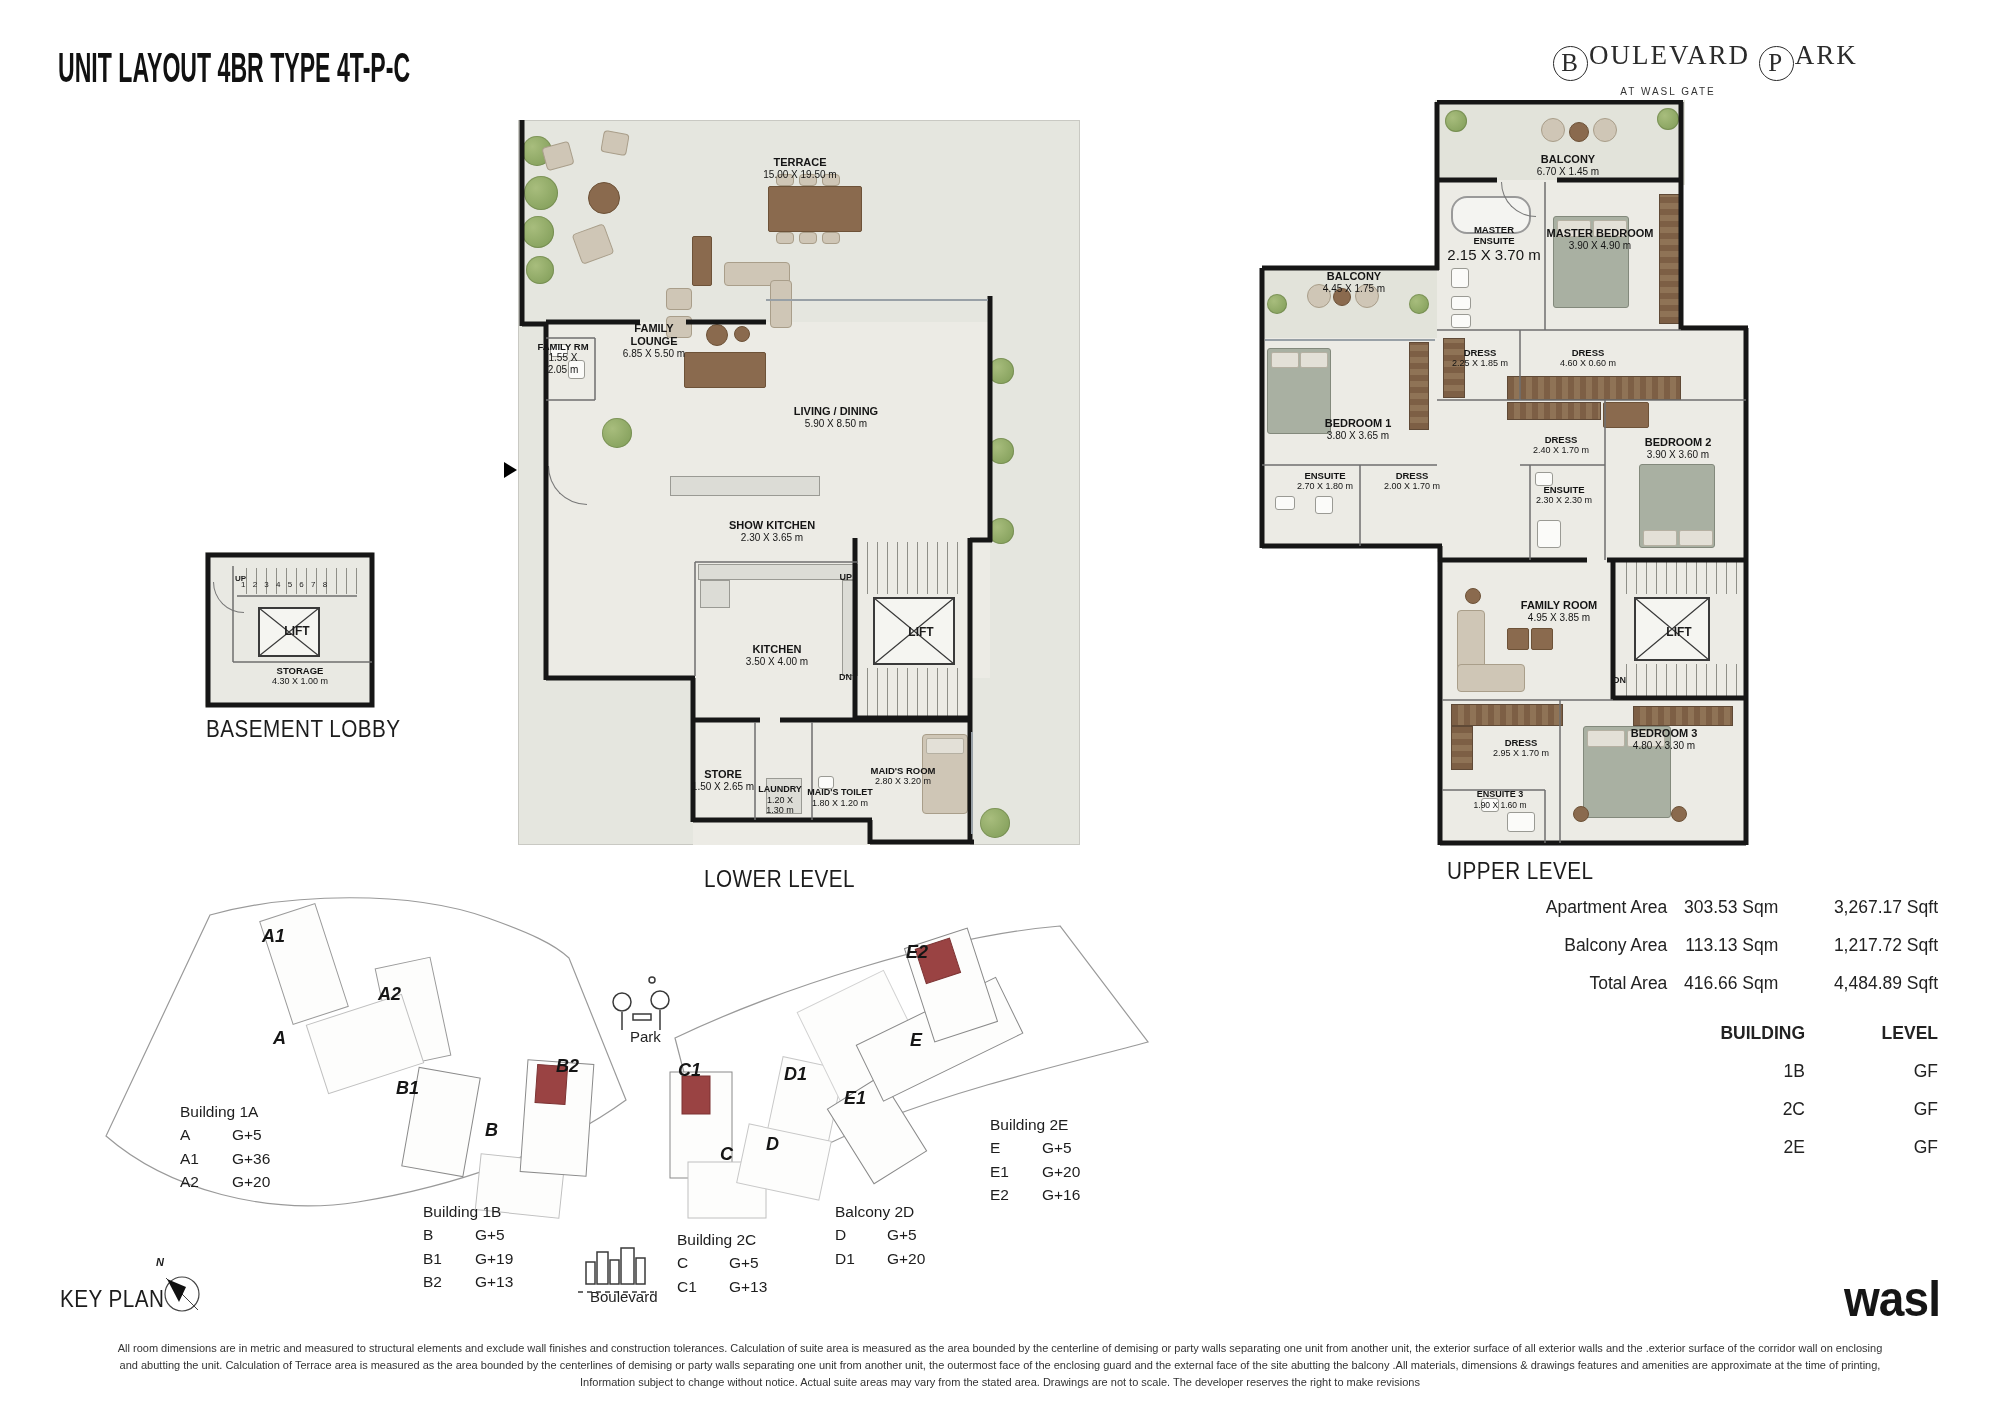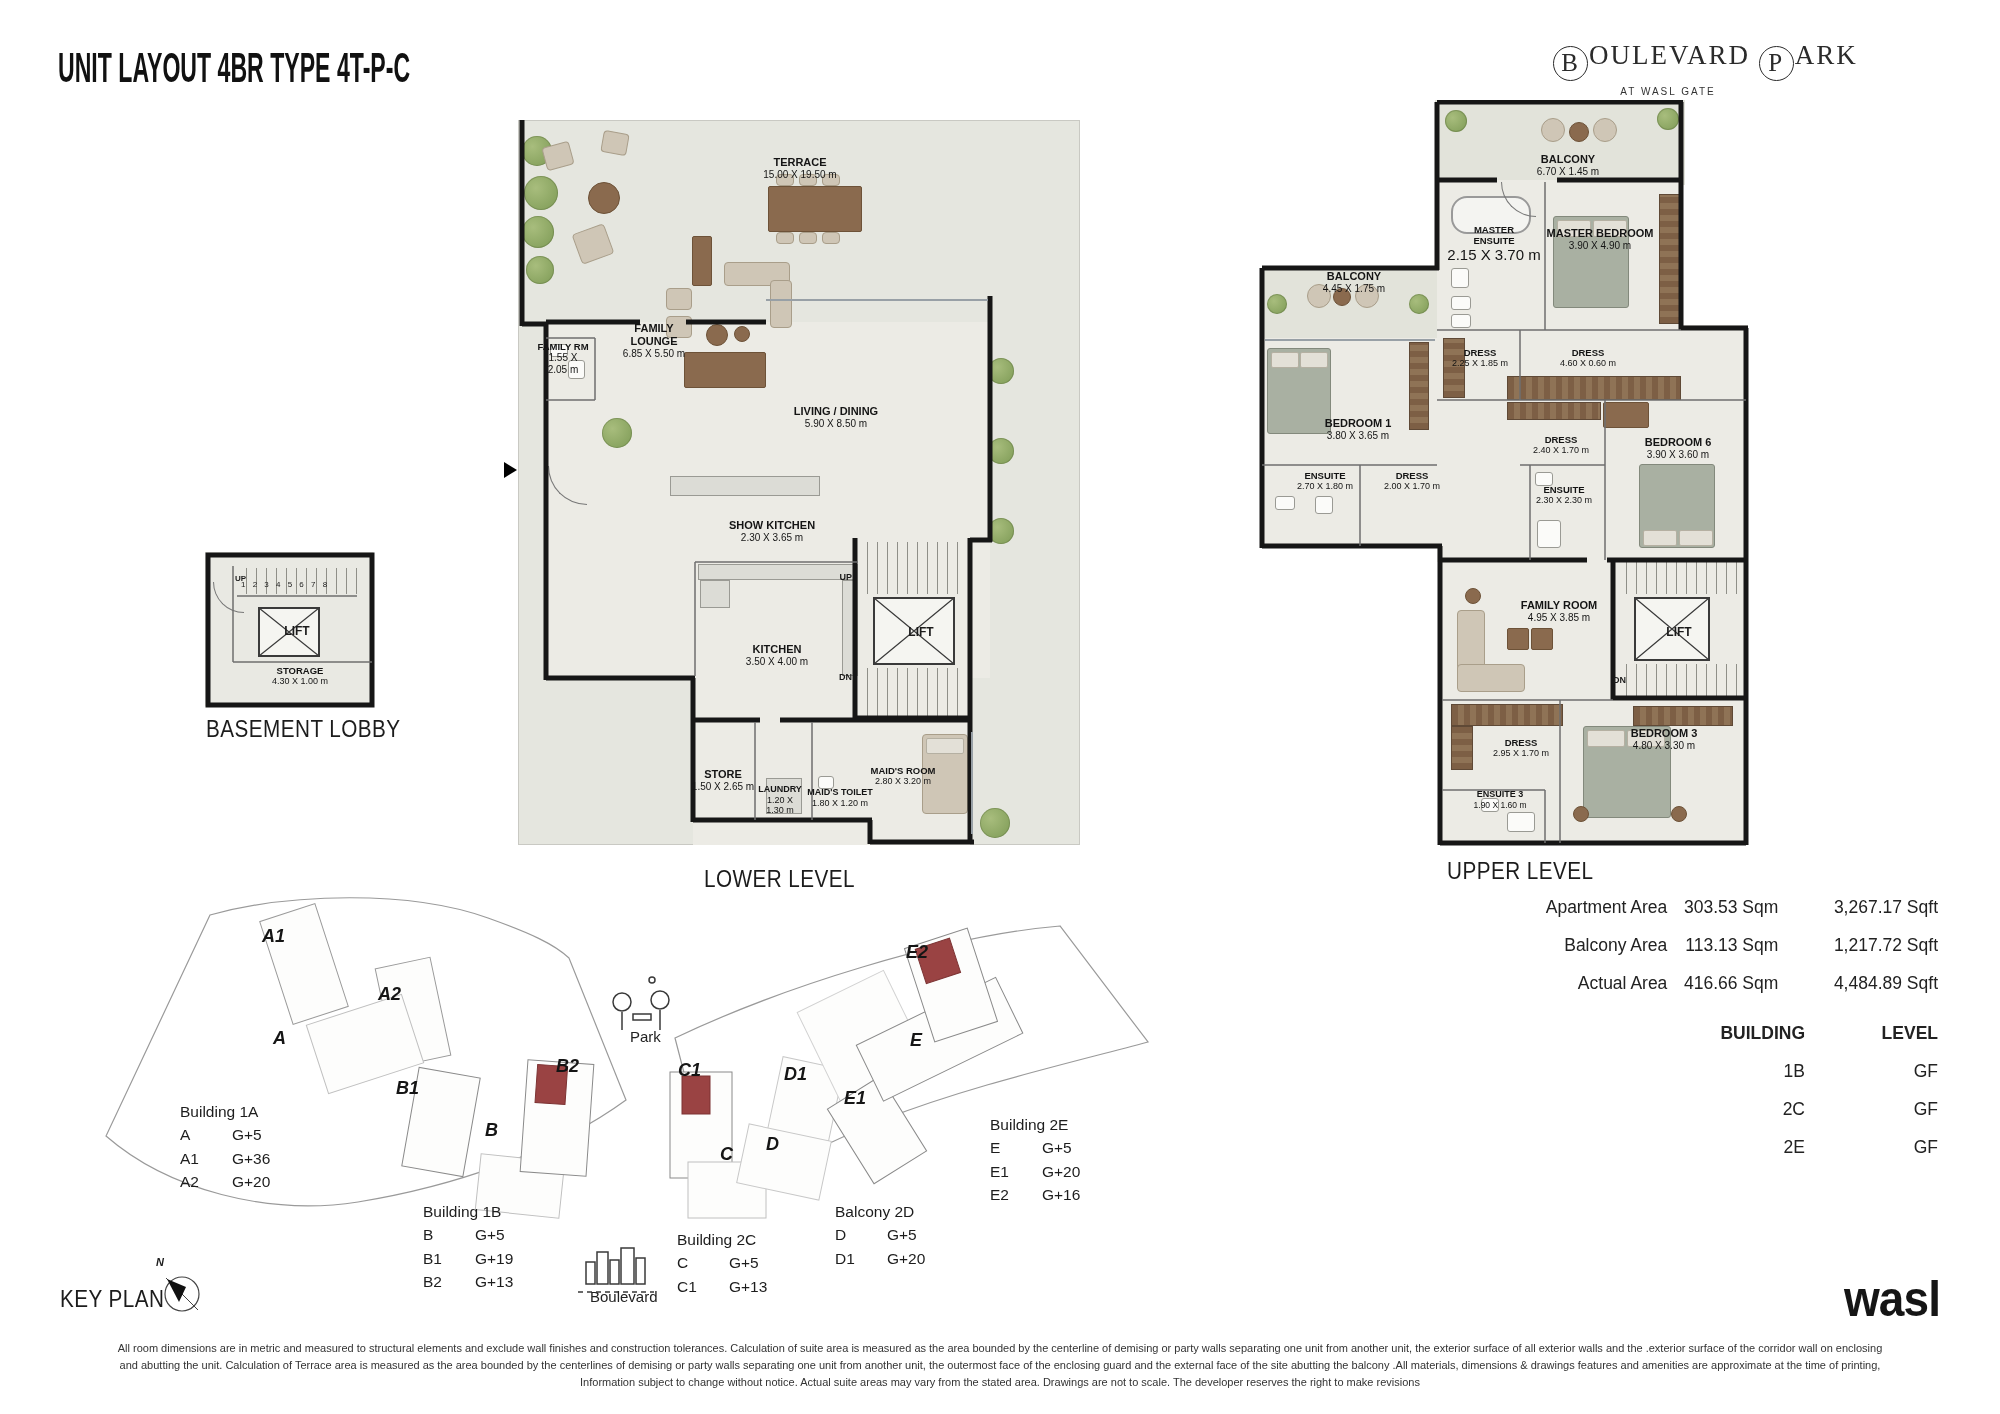--- a/index.html
+++ b/index.html
@@ -305,21 +305,21 @@
     </div>
     <div class="rl" style="left:333px;top:247px;">
       <span class="rn" style="font-size:9.5px">DRESS</span>
       <span class="rd" style="font-size:9px">4.60 X 0.60 m</span>
     </div>
     <div class="rl" style="left:306px;top:334px;">
       <span class="rn" style="font-size:9.5px">DRESS</span>
       <span class="rd" style="font-size:9px">2.40 X 1.70 m</span>
     </div>
     <div class="rl" style="left:423px;top:336px;">
-      <span class="rn">BEDROOM 6</span>
+      <span class="rn">BEDROOM 2</span>
       <span class="rd">3.90 X 3.60 m</span>
     </div>
     <div class="rl" style="left:70px;top:370px;">
       <span class="rn" style="font-size:9.5px">ENSUITE</span>
       <span class="rd" style="font-size:9px">2.70 X 1.80 m</span>
     </div>
     <div class="rl" style="left:157px;top:370px;">
       <span class="rn" style="font-size:9.5px">DRESS</span>
       <span class="rd" style="font-size:9px">2.00 X 1.70 m</span>
     </div>
@@ -353,21 +353,21 @@
       <span class="al">Apartment Area</span>
       <span class="am">303.53 Sqm</span>
       <span class="af">3,267.17 Sqft</span>
     </div>
     <div class="arow">
       <span class="al">Balcony Area</span>
       <span class="am">113.13 Sqm</span>
       <span class="af">1,217.72 Sqft</span>
     </div>
     <div class="arow">
-      <span class="al">Actual Area</span>
+      <span class="al">Total Area</span>
       <span class="am">416.66 Sqm</span>
       <span class="af">4,484.89 Sqft</span>
     </div>
   </div>
 
   <div class="abs" style="left:1540px;top:1014px;width:398px;">
     <div class="brow">
       <span class="bb bold">BUILDING</span>
       <span class="bl bold">LEVEL</span>
     </div>

